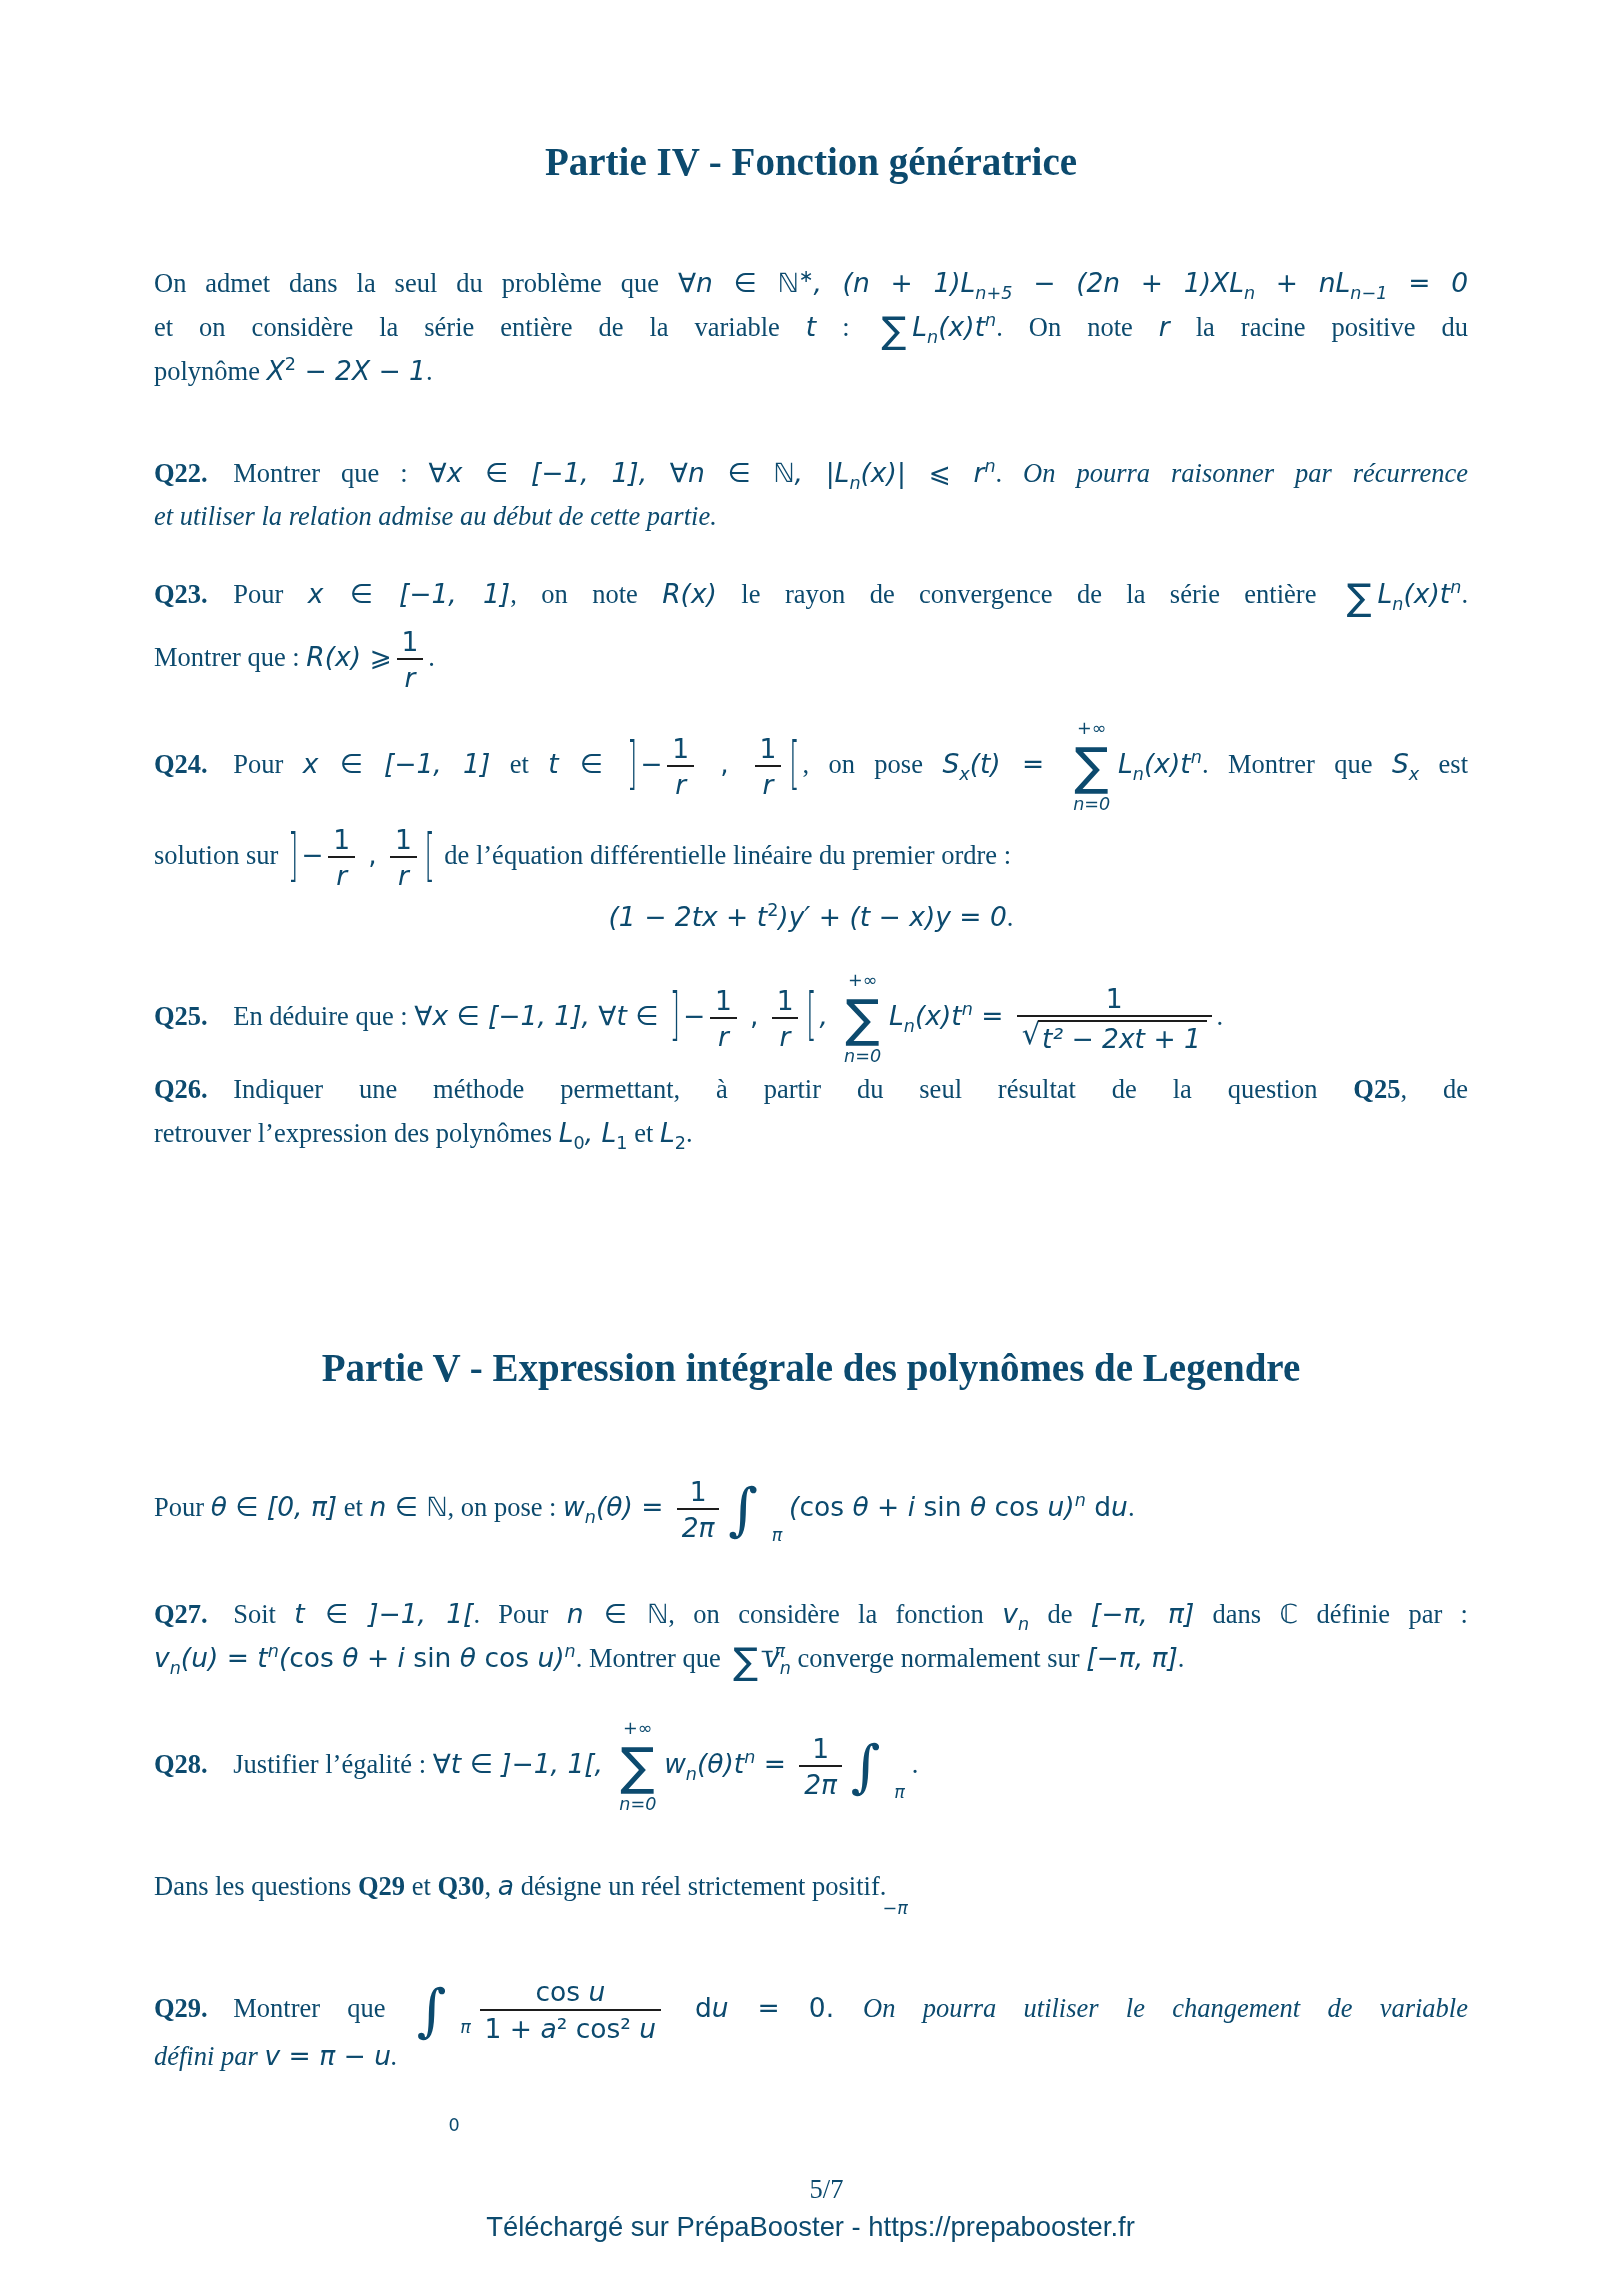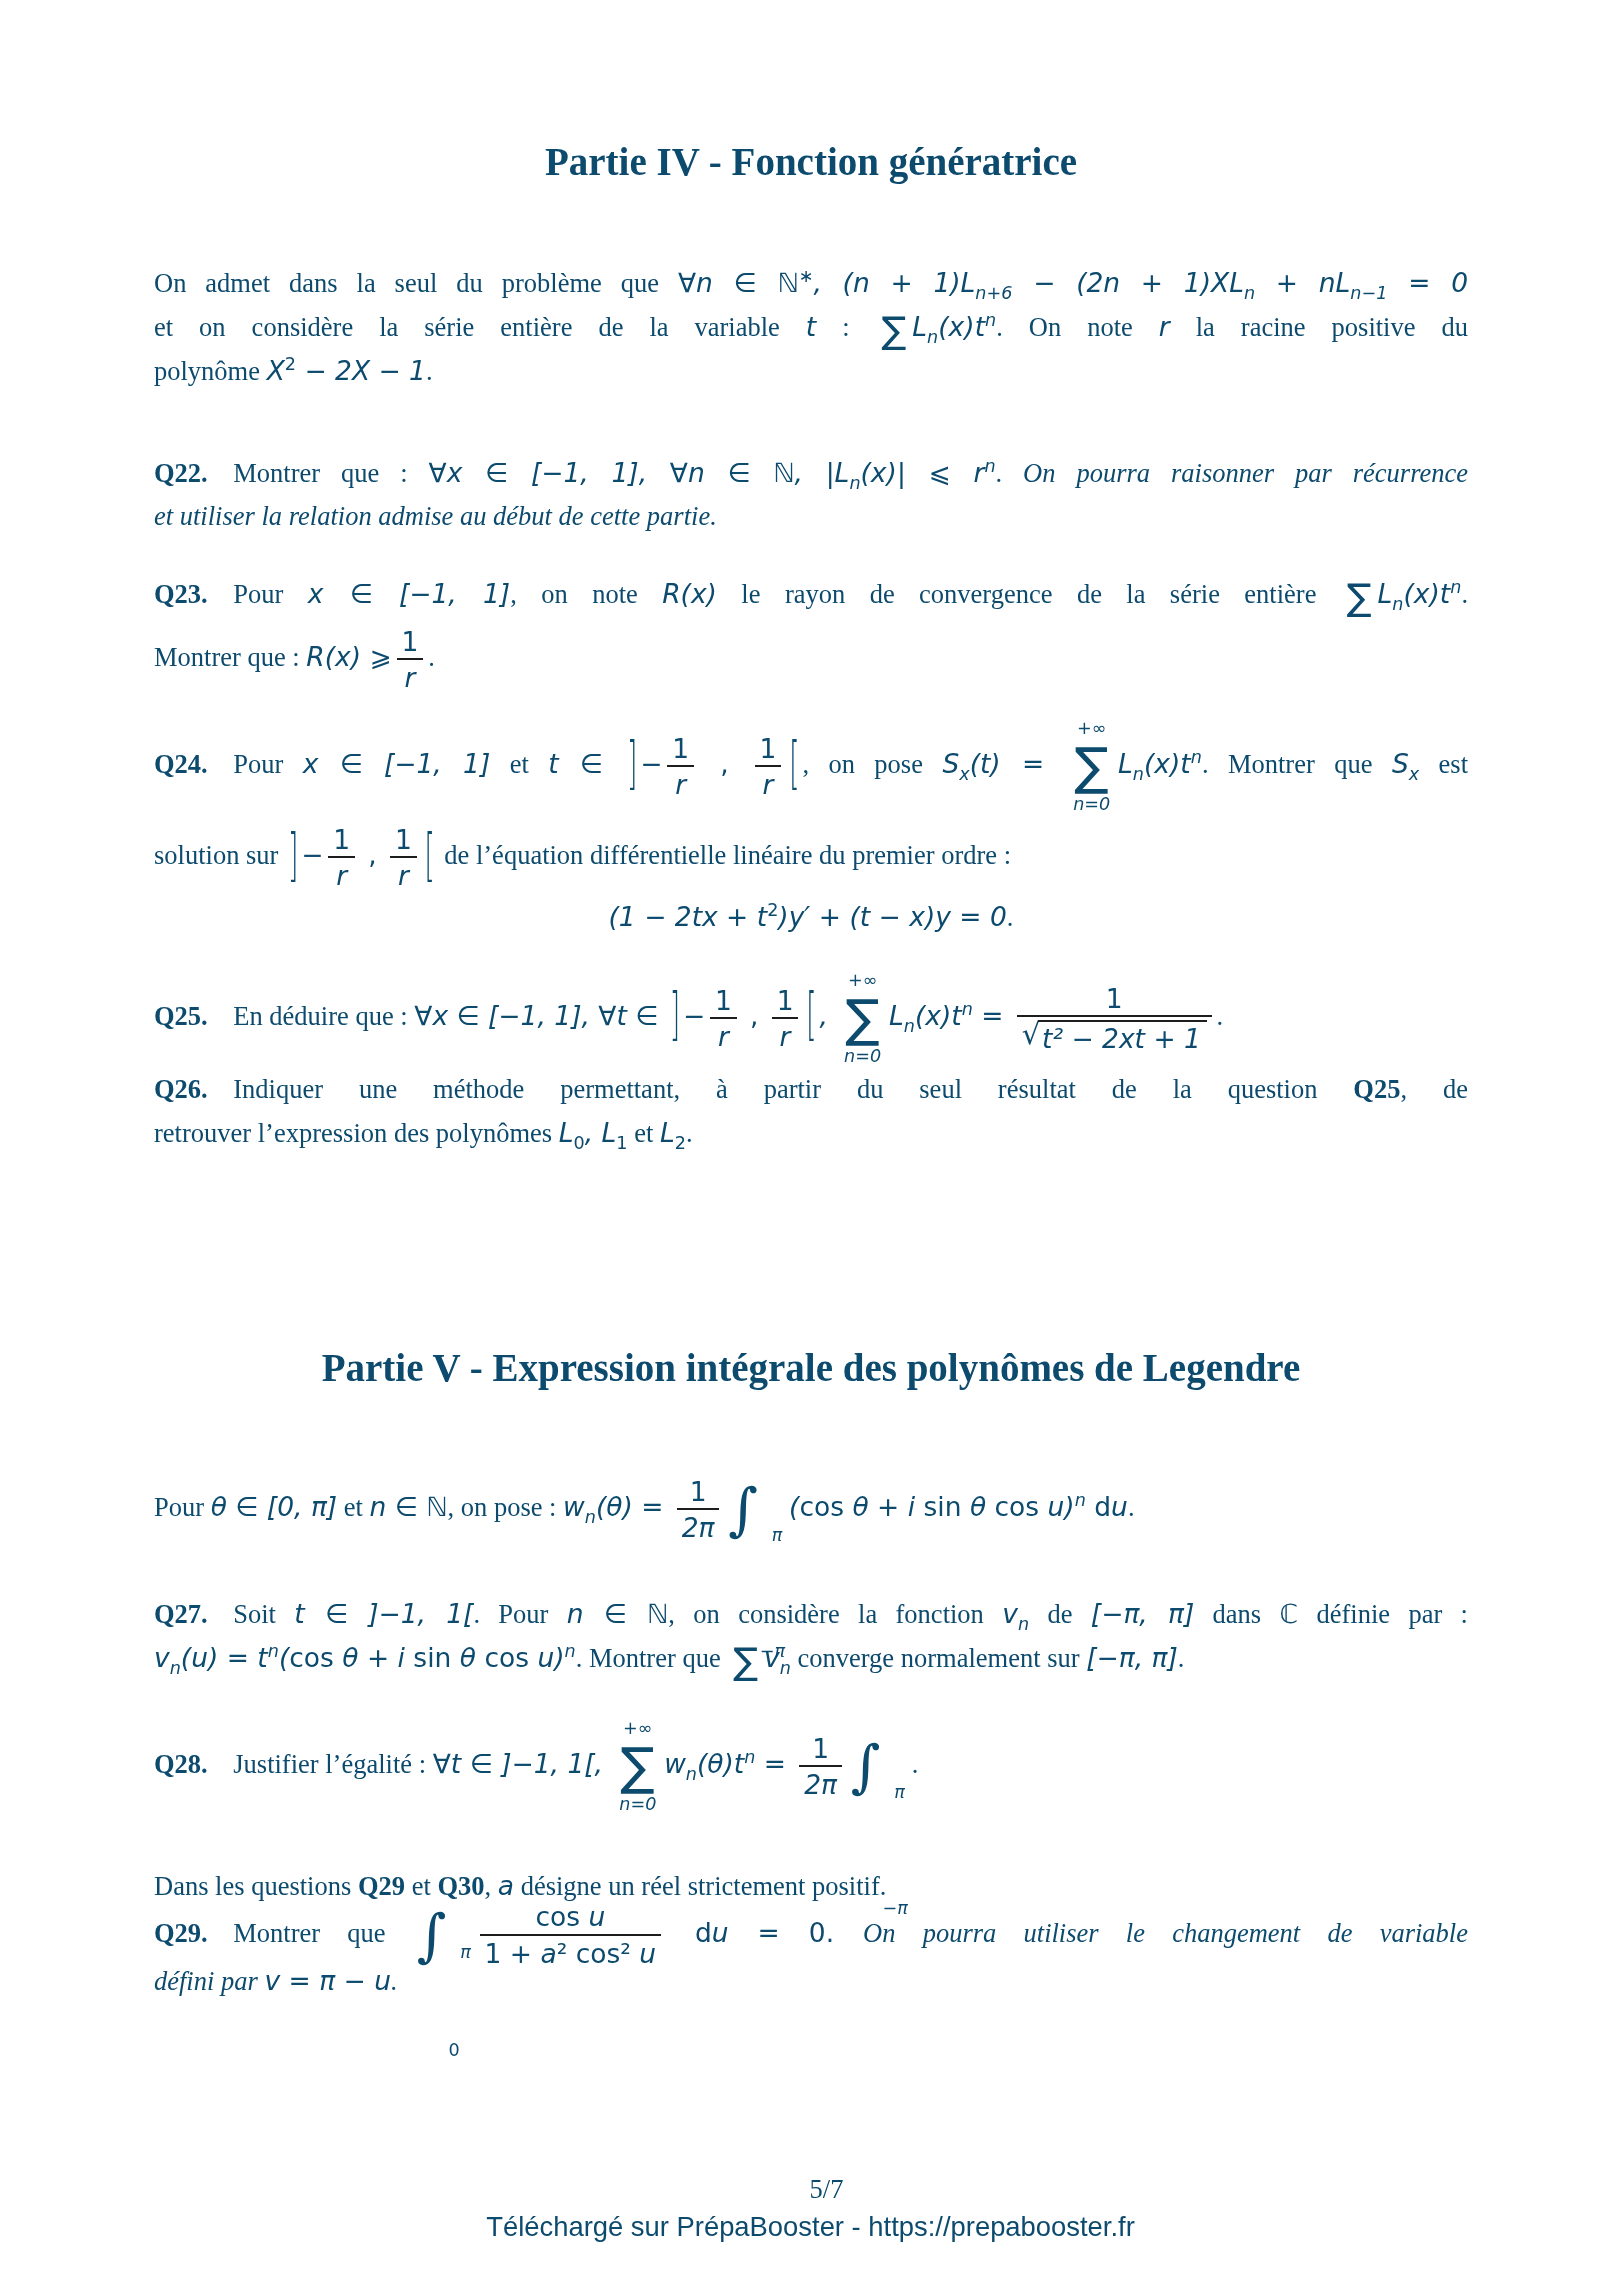--- a/index.html
+++ b/index.html
@@ -39,21 +39,21 @@
 .footer-credit{position:absolute;left:0;width:100%;text-align:center;font-family:"Liberation Sans",sans-serif;font-size:27.4px}
 </style>
 </head>
 <body>
 
 <div class="page">
 
   <div class="sect" style="top:139px">Partie IV -  Fonction génératrice</div>
 
   <div class="blk" style="top:261px">
-    <div class="line jst"><span>On admet dans la seul du problème que </span><span class="mi">∀n ∈ ℕ</span><sup class="mm">∗</sup><span class="mi">, (n + 1)L</span><sub class="mi">n+6</sub><span class="mi"> − (2n + 1)XL</span><sub class="mi">n</sub><span class="mi"> + nL</span><sub class="mi">n−1</sub><span class="mi"> = 0</span></div>
+    <div class="line jst"><span>On admet dans la seul du problème que </span><span class="mi">∀n ∈ ℕ</span><sup class="mm">∗</sup><span class="mi">, (n + 1)L</span><sub class="mi">n+5</sub><span class="mi"> − (2n + 1)XL</span><sub class="mi">n</sub><span class="mi"> + nL</span><sub class="mi">n−1</sub><span class="mi"> = 0</span></div>
     <div class="line jst"><span>et on considère la série entière de la variable </span><span class="mi">t</span><span> : </span><span class="insum">∑</span><span class="mi">L</span><sub class="mi">n</sub><span class="mi">(x)t</span><sup class="mi">n</sup><span>. On note </span><span class="mi">r</span><span> la racine positive du</span></div>
     <div class="line"><span>polynôme </span><span class="mi">X</span><sup class="mm">2</sup><span class="mi"> − 2X − 1</span><span>.</span></div>
   </div>
 
   <div class="blk" style="top:451px">
     <div class="line jst"><span class="qlabel">Q22.</span><span>Montrer que : </span><span class="mi">∀x ∈ [−1, 1], ∀n ∈ ℕ, |L</span><sub class="mi">n</sub><span class="mi">(x)| ⩽ r</span><sup class="mi">n</sup><span>. </span><span class="it">On pourra raisonner par récurrence</span></div>
     <div class="line it">et utiliser la relation admise au début de cette partie.</div>
   </div>
 
   <div class="blk" style="top:572px">
@@ -155,21 +155,21 @@
             <span class="iup mi">π</span>
             <span class="ilow mi">−π</span>
           </span>
         </span><span>.</span></div>
   </div>
 
   <div class="blk" style="top:1864px">
     <div class="line"><span>Dans les questions </span><span class="bfq">Q29</span><span> et </span><span class="bfq">Q30</span><span>, </span><span class="mi">a</span><span> désigne un réel strictement positif.</span></div>
   </div>
 
-  <div class="blk" style="top:1884px">
+  <div class="blk" style="top:1959px">
     <div class="line jst" style="line-height:98px"><span class="qlabel">Q29.</span><span>Montrer que </span><span class="intg">
           <span class="isym">∫</span>
           <span class="ilims">
             <span class="iup mi">π</span>
             <span class="ilow mm">0</span>
           </span>
         </span><span class="fr">
           <span class="fn"><span class="mm">cos </span><span class="mi">u</span></span>
           <span class="fb"></span>
           <span class="fd"><span class="mm">1 + </span><span class="mi">a</span><span class="mm">² cos² </span><span class="mi">u</span></span>

